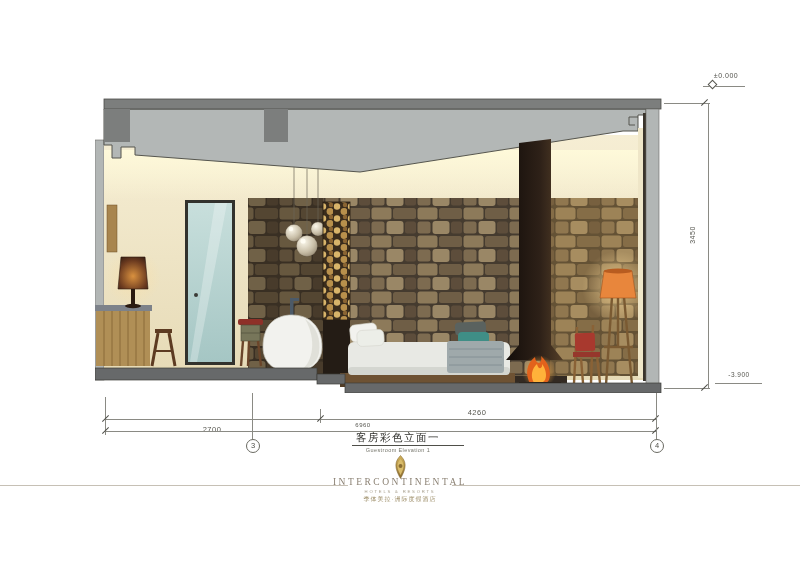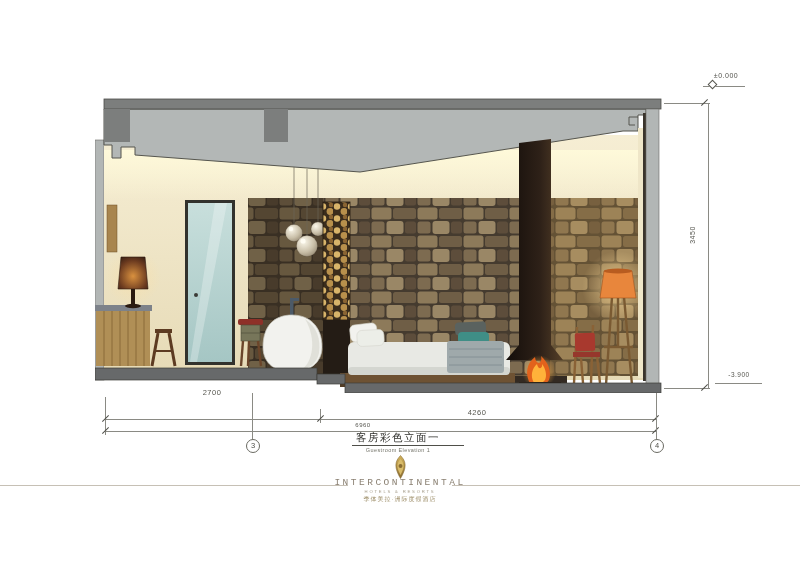--- a/index.html
+++ b/index.html
@@ -11,21 +11,21 @@
   .vline{position:absolute;width:1px;background:#8a8a84;}
   .tick{position:absolute;width:9px;height:1px;background:#4f4f49;transform:rotate(-45deg);}
   .gridcircle{position:absolute;width:12px;height:12px;border:1px solid #6a6a62;border-radius:50%;
               font-size:7.5px;line-height:12px;text-align:center;color:#4f4f49;background:#fff;}
   #drawing{position:absolute;left:95px;top:95px;width:567px;height:298px;}
   #lvl-top{left:703px;top:72px;width:46px;font-size:7px;}
   #lvl-bot{left:716px;top:371px;width:46px;font-size:6.5px;}
   #dim-h{left:674px;top:230px;width:40px;height:10px;transform:rotate(-90deg);font-size:7px;}
   #title-cn{left:337px;top:431px;width:122px;font-size:10.5px;font-weight:normal;color:#2f2f2b;letter-spacing:1.5px;}
   #title-en{left:337px;top:447px;width:122px;font-size:5.5px;color:#75756b;letter-spacing:.4px;}
-  #brand{left:300px;top:477px;width:200px;text-align:center;font-family:Liberation Mono, monospace;
+  #brand{left:300px;top:477px;width:200px;text-align:center;font-family:Liberation Serif, serif;
          font-size:9.5px;letter-spacing:2.5px;color:#8b8173;}
   #tagline{left:330px;top:489px;width:140px;text-align:center;font-size:4.2px;letter-spacing:1.8px;color:#a59c8a;}
   #brandcn{left:330px;top:495px;width:140px;text-align:center;font-size:6px;letter-spacing:1px;color:#9c8c66;}
   .logoline{position:absolute;top:485px;height:1px;background:#c6c0b5;}
   .diamond{position:absolute;width:5px;height:5px;border:1px solid #55554e;transform:rotate(45deg);background:#fff;}
 </style>
 </head>
 <body>
 
 <div id="drawing">
@@ -268,21 +268,21 @@
   <div class="hline" style="left:715px;top:383px;width:47px;"></div>
 </div>
 
 <div>
   <div class="vline" style="left:105px;top:397px;height:38px;"></div>
   <div class="vline" style="left:320px;top:409px;height:14px;"></div>
   <div class="hline" style="left:105px;top:419px;width:551px;"></div>
   <div class="tick" style="left:101px;top:418px;"></div>
   <div class="tick" style="left:316px;top:418px;"></div>
   <div class="tick" style="left:651px;top:418px;"></div>
-  <div class="dimtext abs" style="left:187px;top:388px;width:50px;">2700</div>
+  <div class="dimtext abs" style="left:187px;top:425px;width:50px;">2700</div>
   <div class="dimtext abs" style="left:452px;top:408px;width:50px;text-align:center;">4260</div>
   <div class="hline" style="left:105px;top:431px;width:551px;"></div>
   <div class="tick" style="left:101px;top:430px;"></div>
   <div class="tick" style="left:651px;top:430px;"></div>
   <div class="dimtext abs" style="left:347px;top:422px;width:32px;font-size:6px;">6960</div>
 </div>
 
 <div>
   <div class="vline" style="left:252px;top:393px;height:46px;"></div>
   <div class="gridcircle" style="left:246px;top:439px;">3</div>

